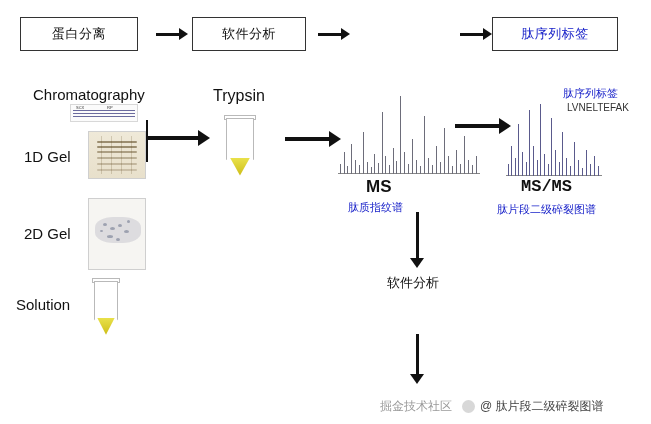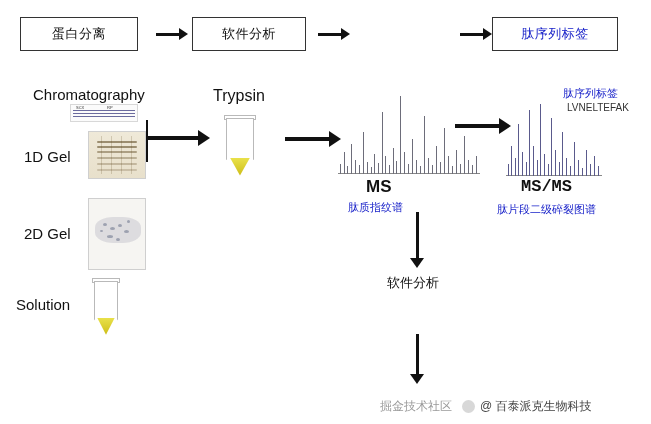--- a/index.html
+++ b/index.html
@@ -443,16 +443,16 @@
   </div>
 
   <div class="arrow-v" style="left:410px; top:334px; height:50px;">
     <div class="shaft" style="height:40px;"></div>
       <div class="head"></div>
   </div>
 
   <div class="footer" style="left:380px; top:390px;margin-top:8px;">
     <span class="wm">掘金技术社区</span>
     <span class="dot"></span>
-    <span>@ 百泰派克生物科技</span>
+    <span>@ 肽片段二级碎裂图谱</span>
   </div>
 
 </div>
 
 </body></html>

